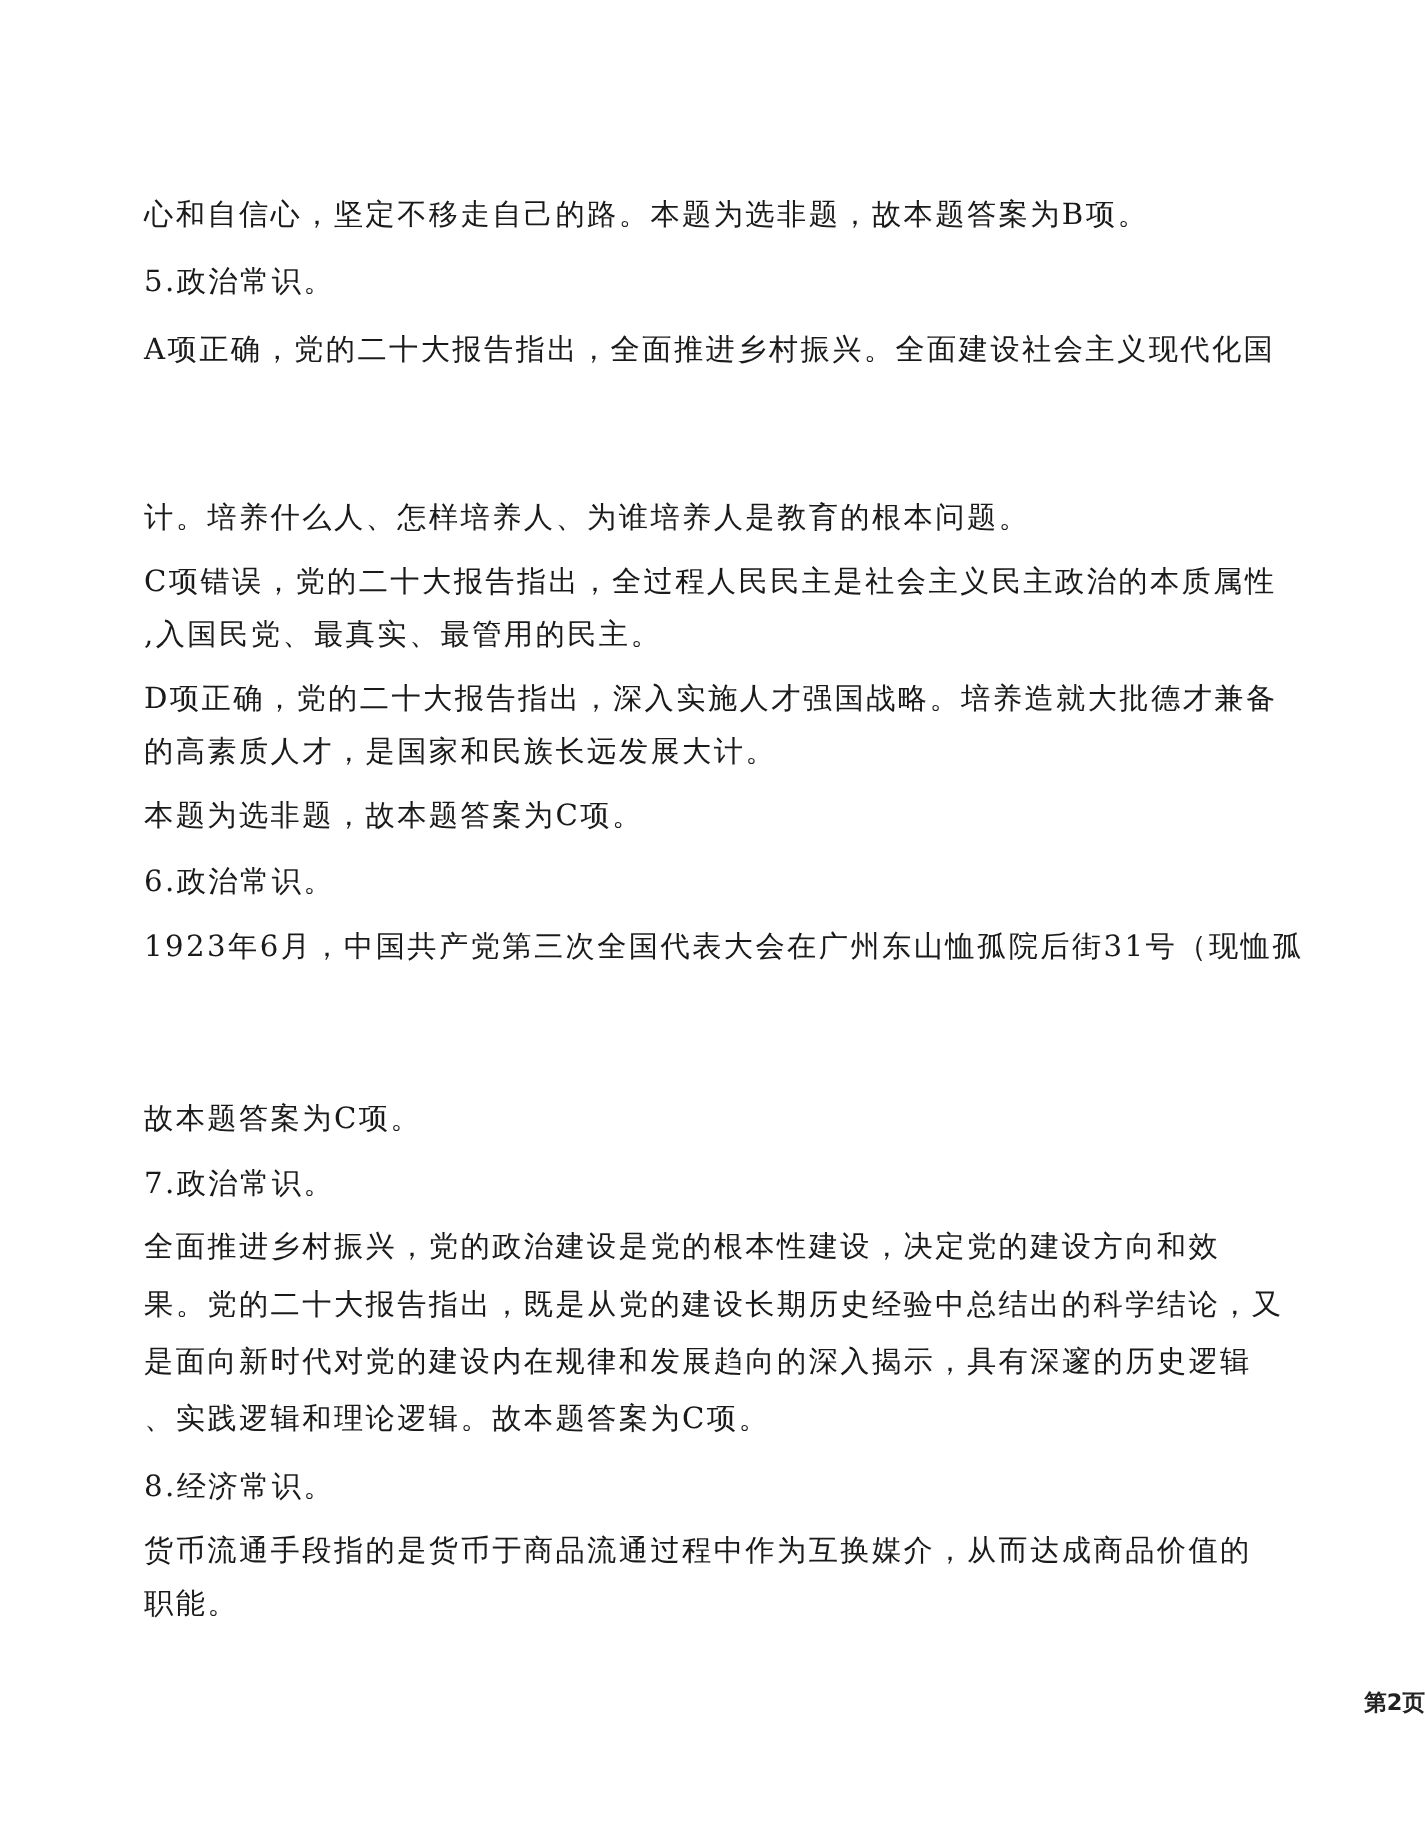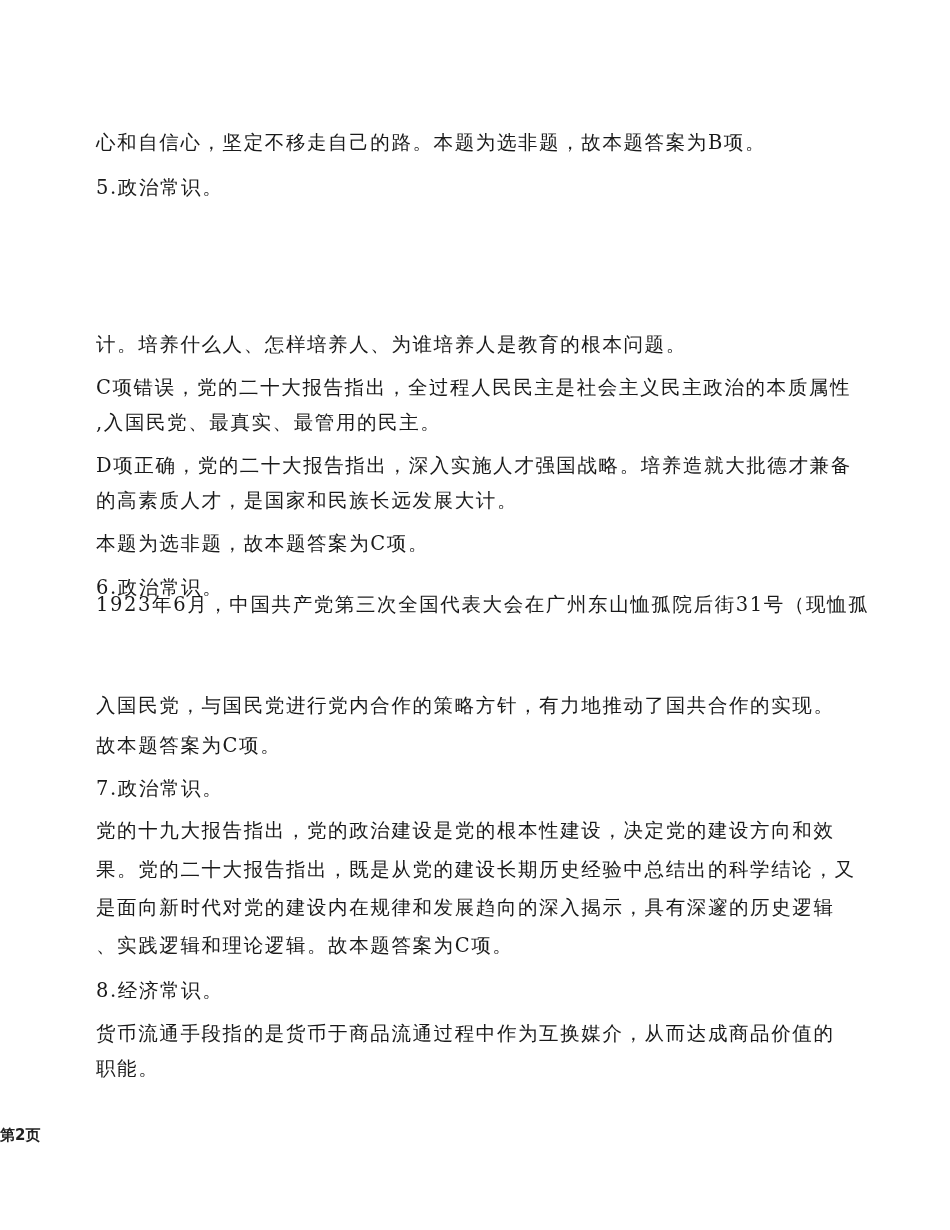--- a/index.html
+++ b/index.html
@@ -28,45 +28,45 @@
       font-size: 19.5px;
       line-height: 26px;
       white-space: nowrap;
       letter-spacing: 1.6px;
     }
     .footer {
       position: absolute;
       left: 0;
       width: 950px;
       top: 1126px;
-      text-align: left;
+      text-align: right;
       font-family: "DejaVu Sans", "Liberation Sans", sans-serif;
       font-size: 15px;
       font-weight: bold;
       color: #222;
     }
   </style>
 </head>
 <body>
 
 <div class="page">
   <div class="line" style="top:130px">心和自信心，坚定不移走自己的路。本题为选非题，故本题答案为B项。</div>
   <div class="line" style="top:175px">5.政治常识。</div>
+  <div class="line" style="top:220px">A项正确，党的二十大报告指出，全面推进乡村振兴。全面建设社会主义现代化国</div>
   <div class="line" style="top:332px">计。培养什么人、怎样培养人、为谁培养人是教育的根本问题。</div>
   <div class="line" style="top:375px">C项错误，党的二十大报告指出，全过程人民民主是社会主义民主政治的本质属性</div>
   <div class="line" style="top:410px">,入国民党、最真实、最管用的民主。</div>
   <div class="line" style="top:453px">D项正确，党的二十大报告指出，深入实施人才强国战略。培养造就大批德才兼备</div>
   <div class="line" style="top:488px">的高素质人才，是国家和民族长远发展大计。</div>
   <div class="line" style="top:531px">本题为选非题，故本题答案为C项。</div>
   <div class="line" style="top:575px">6.政治常识。</div>
-  <div class="line" style="top:592px">1923年6月，中国共产党第三次全国代表大会在广州东山恤孤院后街31号（现恤孤</div>
-  <div class="line" style="top:693px">入国民党，与国民党进行党内合作的策略方针，有力地推动了国共合作的实现。</div>
+  <div class="line" style="top:618px">1923年6月，中国共产党第三次全国代表大会在广州东山恤孤院后街31号（现恤孤</div>
   <div class="line" style="top:733px">故本题答案为C项。</div>
   <div class="line" style="top:776px">7.政治常识。</div>
-  <div class="line" style="top:818px">党的十九大报告指出，党的政治建设是党的根本性建设，决定党的建设方向和效</div>
+  <div class="line" style="top:818px">全面推进乡村振兴，党的政治建设是党的根本性建设，决定党的建设方向和效</div>
   <div class="line" style="top:857px">果。党的二十大报告指出，既是从党的建设长期历史经验中总结出的科学结论，又</div>
   <div class="line" style="top:895px">是面向新时代对党的建设内在规律和发展趋向的深入揭示，具有深邃的历史逻辑</div>
   <div class="line" style="top:933px">、实践逻辑和理论逻辑。故本题答案为C项。</div>
   <div class="line" style="top:978px">8.经济常识。</div>
   <div class="line" style="top:1021px">货币流通手段指的是货币于商品流通过程中作为互换媒介，从而达成商品价值的</div>
   <div class="line" style="top:1056px">职能。</div>
 
   <div class="footer">第2页</div>
 </div>
 

